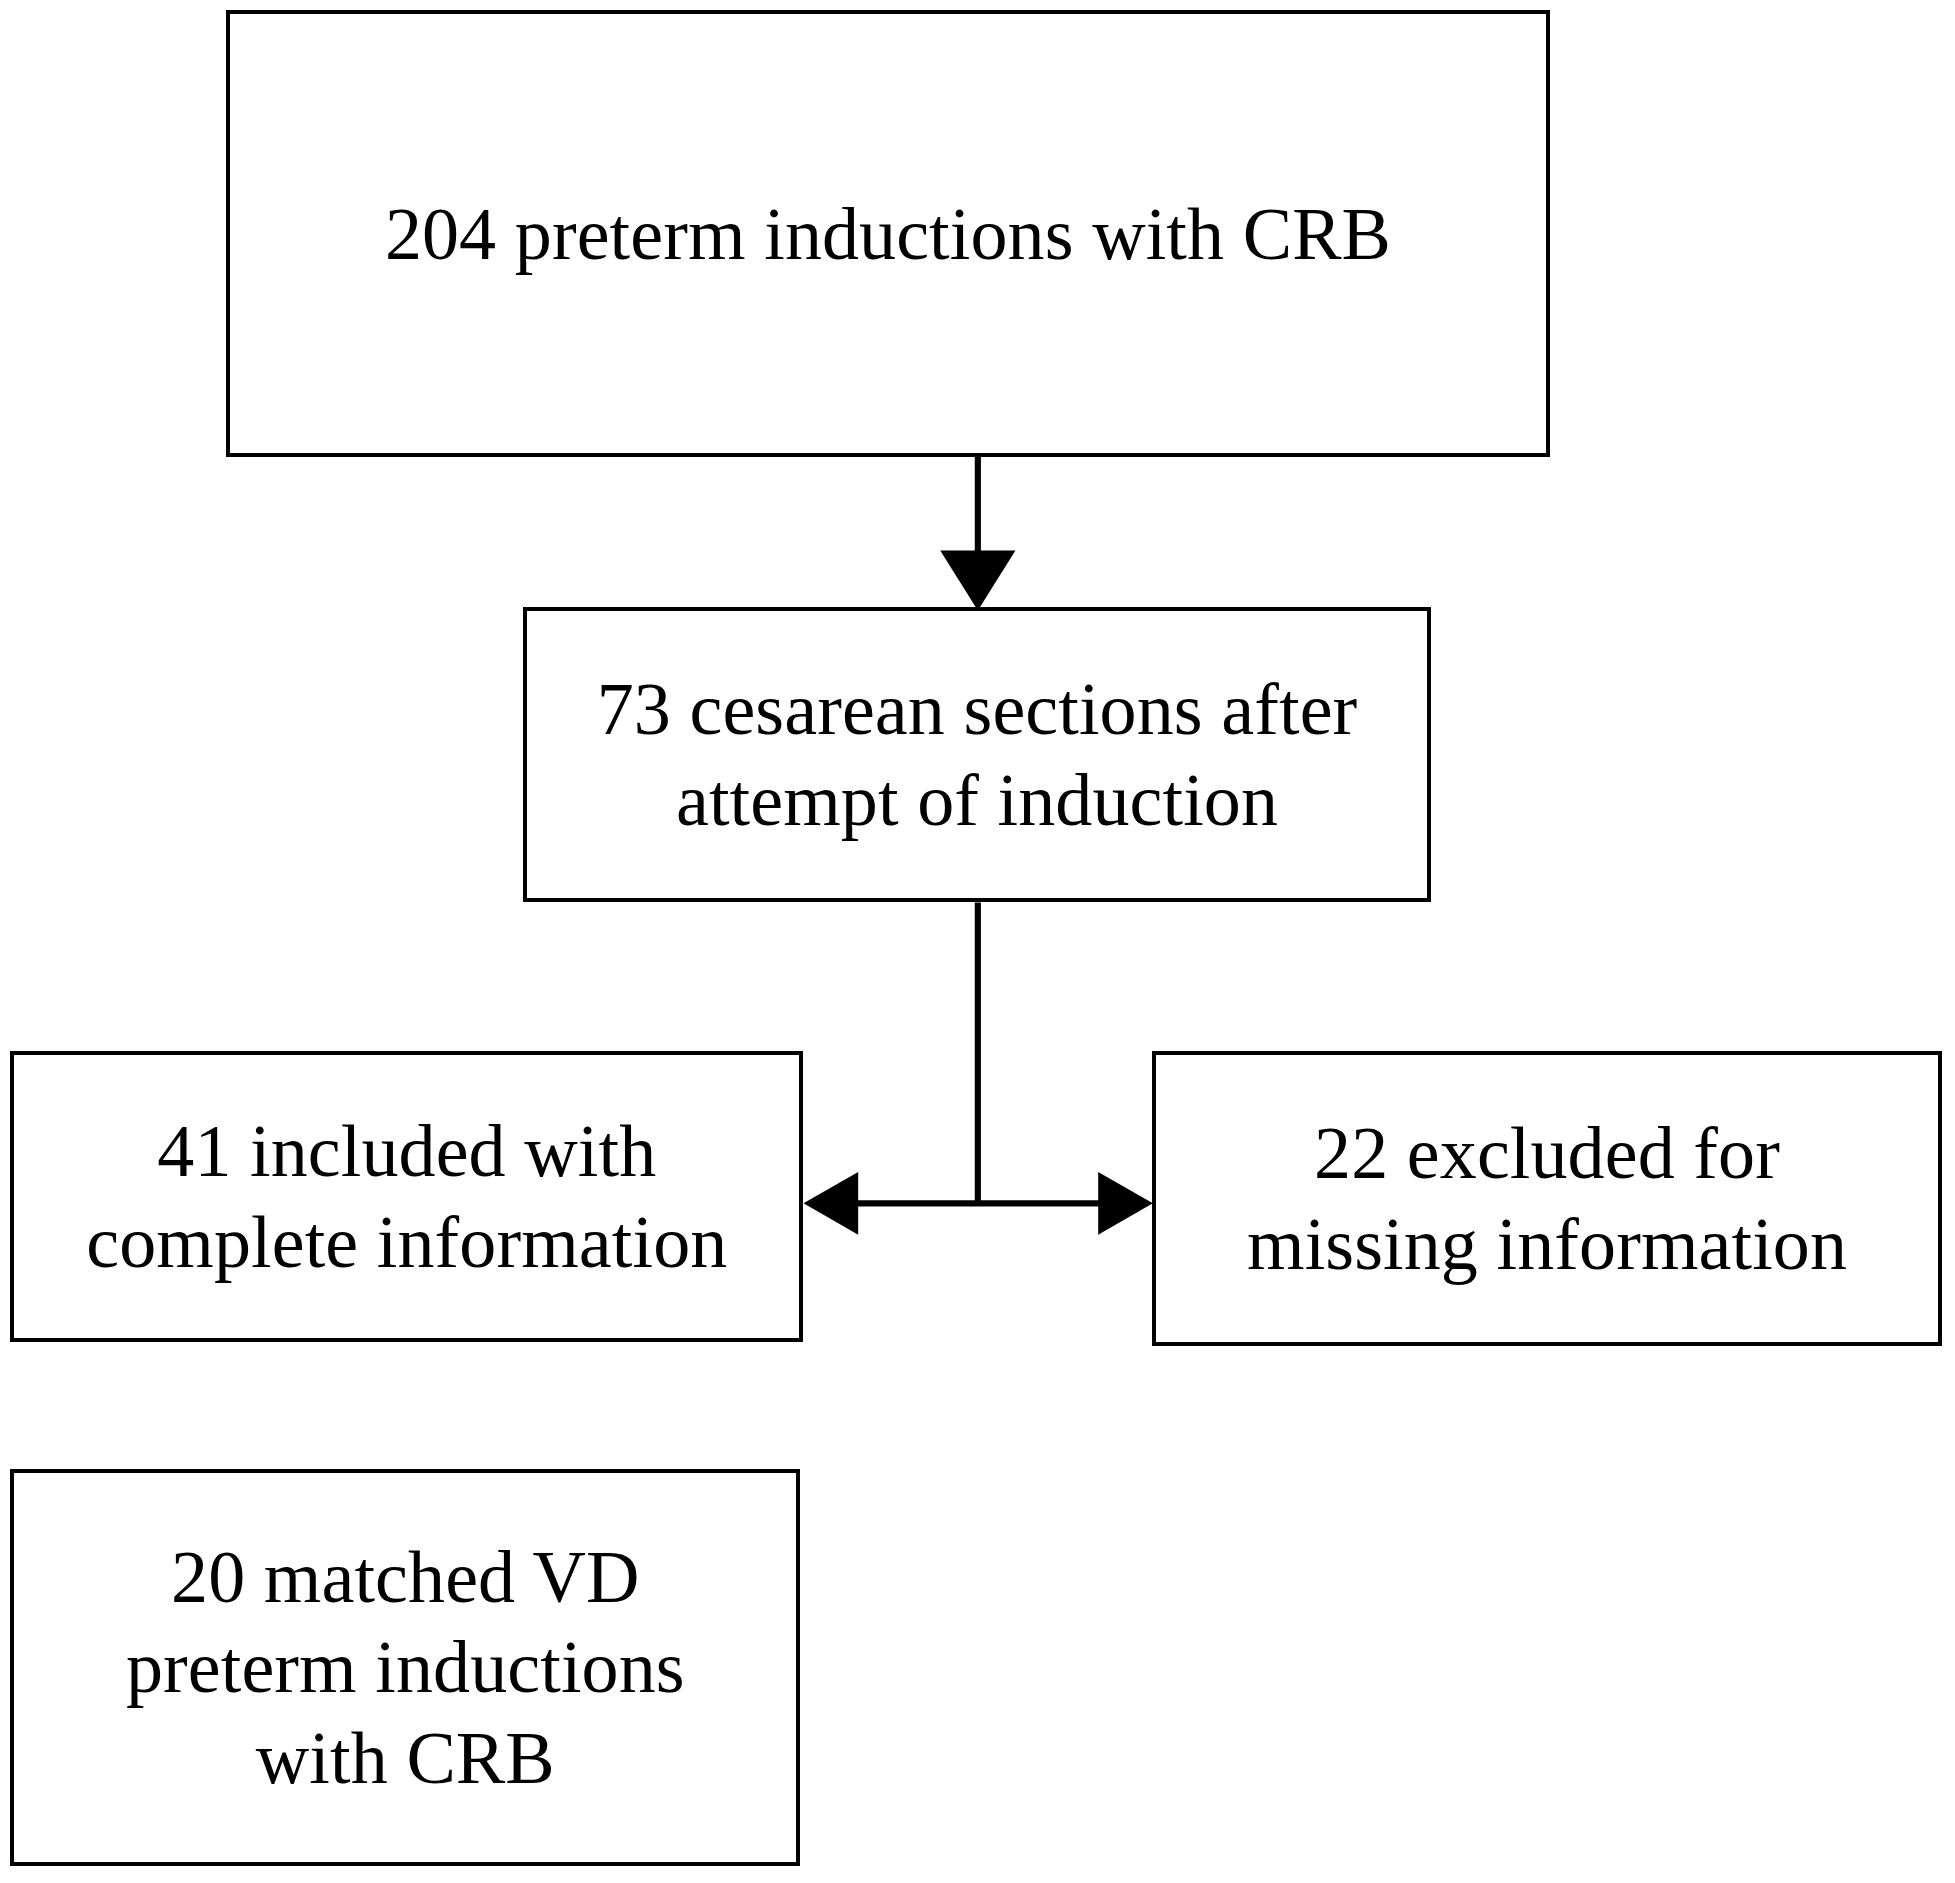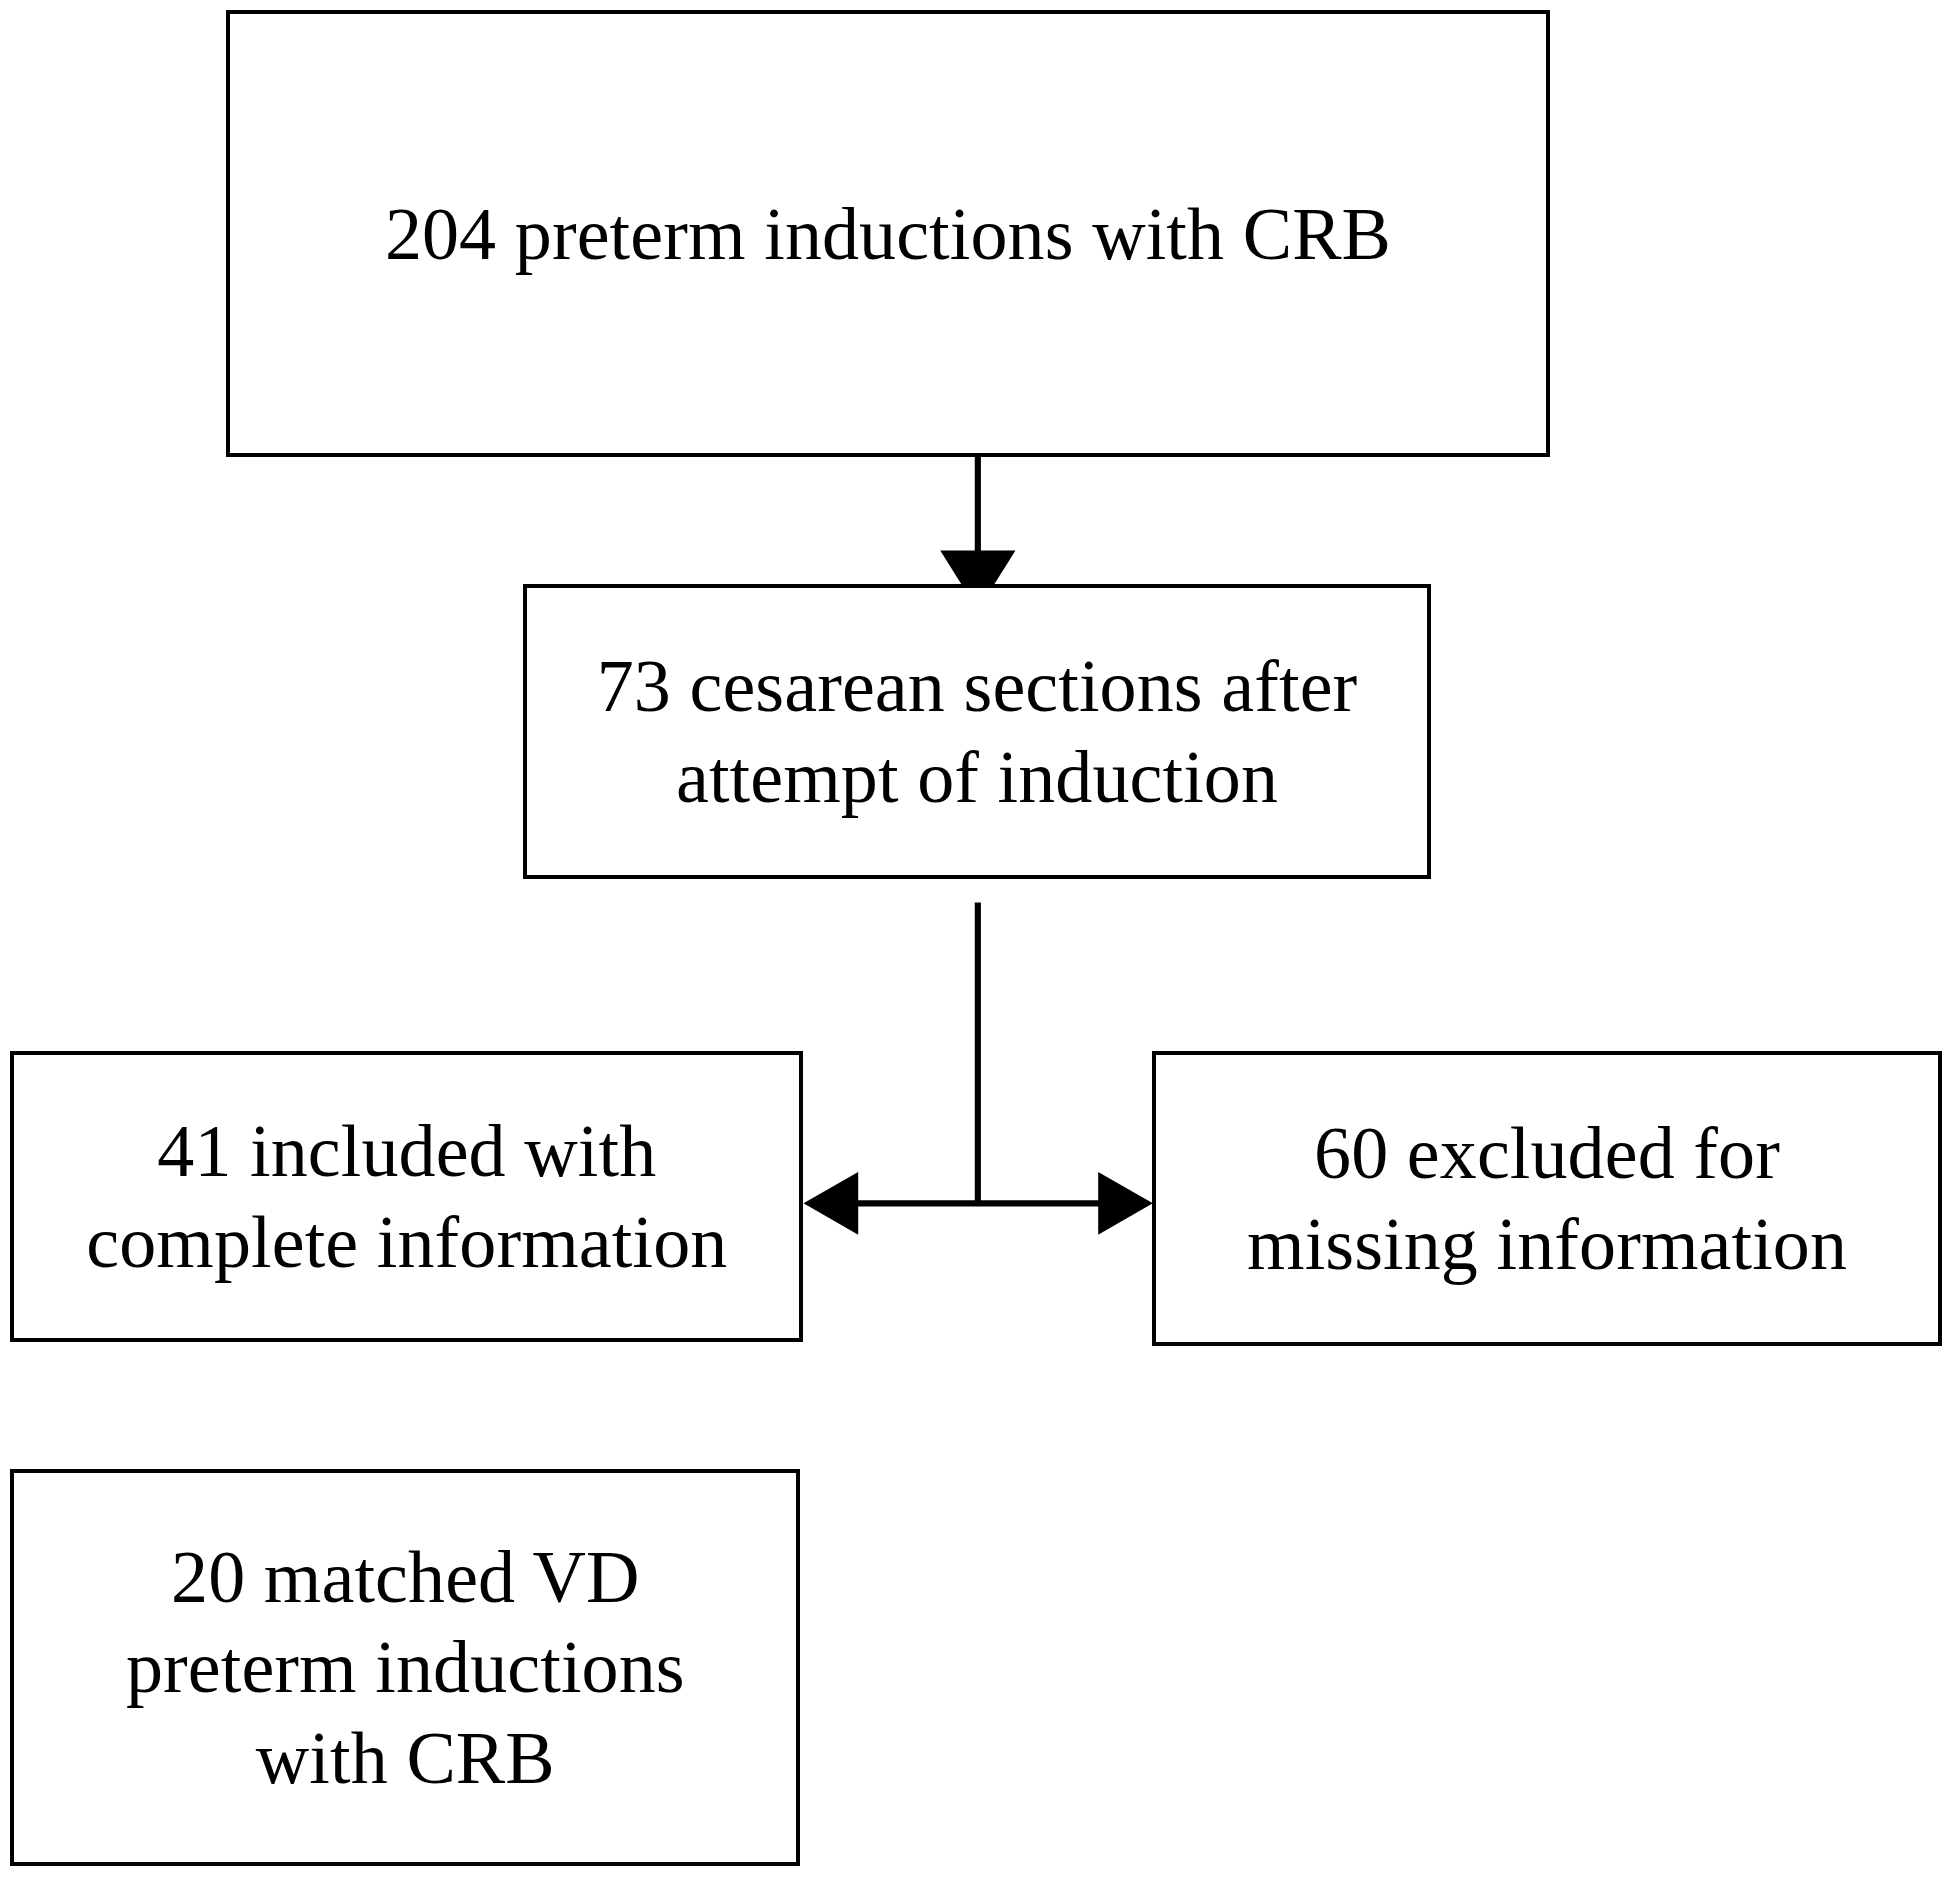--- a/index.html
+++ b/index.html
@@ -29,21 +29,21 @@
   .flow-box-label {
     font-size: 74px;
     line-height: 1.22;
     color: #000000;
     white-space: pre-line;
     padding: 0 19px;
     letter-spacing: 0.1px;
   }
   
   #box-top      { left: 226px;  top: 10.3px;   width: 1324px; height: 447px; }
-  #box-cesarean { left: 523px;  top: 584px;  width: 908px; height: 295px; }
+  #box-cesarean { left: 523px;  top: 607px;  width: 908px; height: 295px; }
   #box-included { left: 10.3px;   top: 1051px; width: 793px; height: 291px; }
   #box-excluded { left: 1152px; top: 1051px; width: 790px; height: 295px; }
   #box-matched  { left: 10.3px;   top: 1469px; width: 790px; height: 397px; }
 
   
   #connectors {
     position: absolute;
     left: 0;
     top: 0;
     width: 1955px;
@@ -82,21 +82,21 @@
     <span class="flow-box-label">73 cesarean sections after
 attempt of induction</span>
   </div>
 
   <div class="flow-box" id="box-included">
     <span class="flow-box-label">41 included with
 complete information</span>
   </div>
 
   <div class="flow-box" id="box-excluded">
-    <span class="flow-box-label">60 excluded for
+    <span class="flow-box-label">22 excluded for
 missing information</span>
   </div>
 
   <div class="flow-box" id="box-matched">
     <span class="flow-box-label">20 matched VD
 preterm inductions
 with CRB</span>
   </div>
 
 </div>

